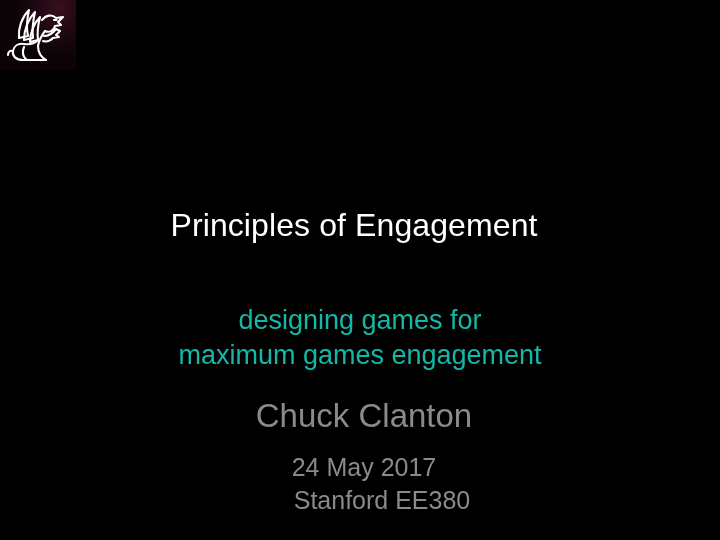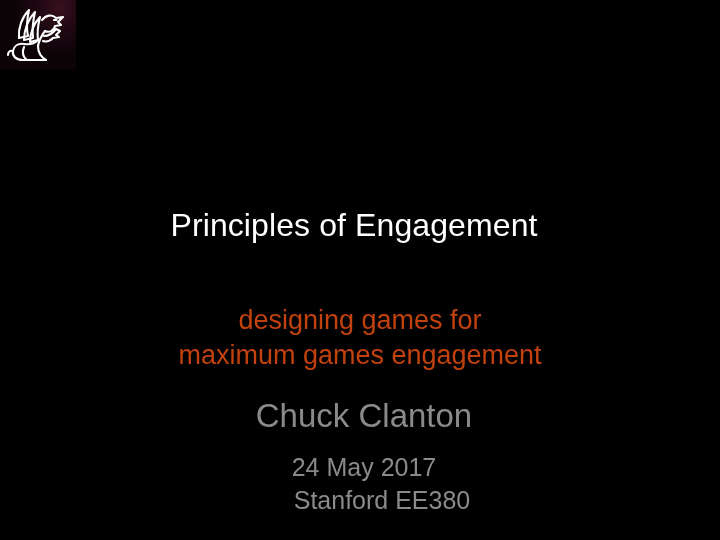--- a/index.html
+++ b/index.html
@@ -61,21 +61,21 @@
     white-space: nowrap;
     margin-top: 12px;
   }
 
   #subtitle {
     position: absolute;
     left: 0px;
     top: 303px;
     width: 720px;
     text-align: center;
-    color: #c2410c;
+    color: #14b8a6;
     font-size: 27px;
     font-weight: 300;
     line-height: 1.28;
   }
 
   #subtitle .line {
     display: block;
     white-space: nowrap;
   }
 

